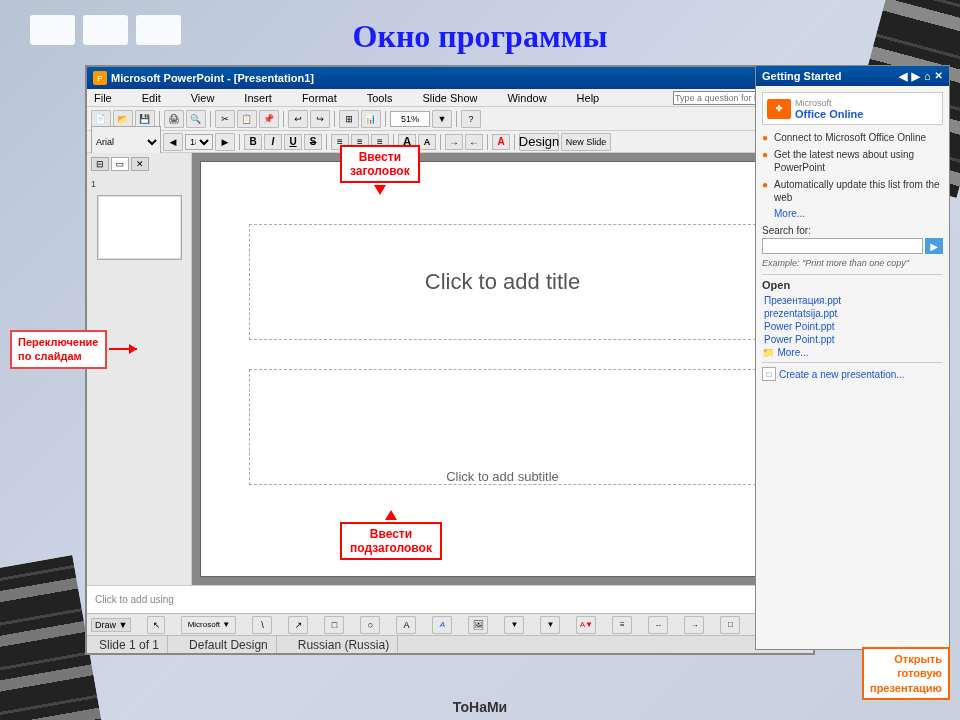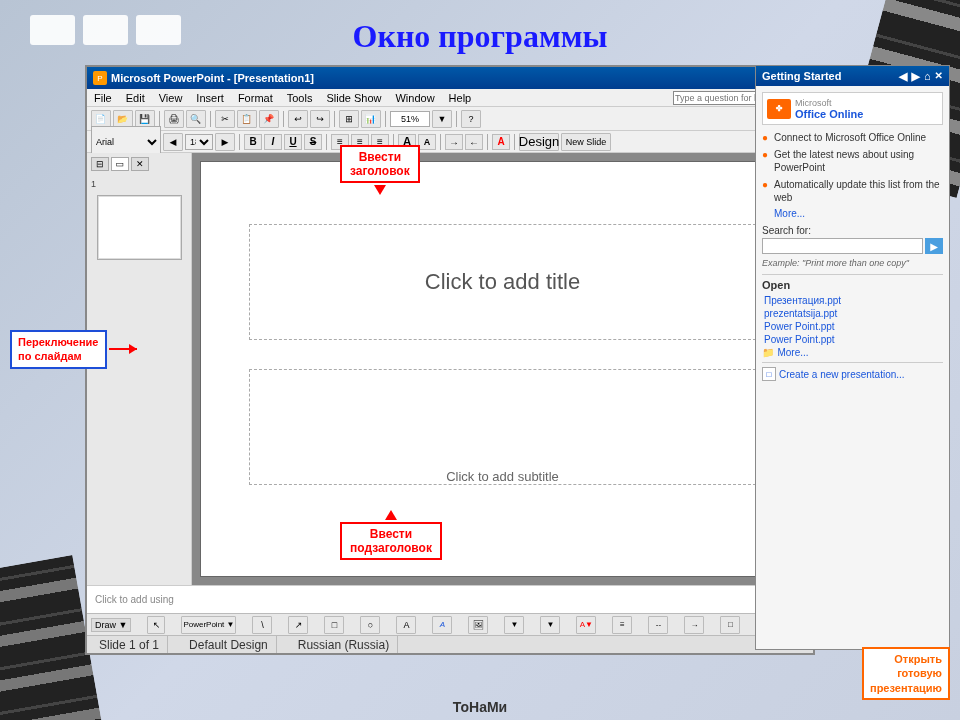--- a/index.html
+++ b/index.html
@@ -135,21 +135,21 @@
 
     
     .menu-bar {
       background: #f0f0f0;
       height: 18px;
       display: flex;
       align-items: center;
       padding: 0 4px;
       border-bottom: 1px solid #ccc;
       font-size: 11px;
-      gap: 8px;
+      gap: 24px;
     }
     .menu-item {
       cursor: pointer;
       padding: 1px 3px;
     }
     .question-input {
       width: 120px;
       height: 14px;
       font-size: 9px;
       border: 1px solid #888;
@@ -538,21 +538,21 @@
       justify-content: center;
     }
 
     
     .annotation {
       position: absolute;
       z-index: 20;
     }
     .ann-box {
       background: white;
-      border: 2px solid #1d4ed8;
+      border: 2px solid #ef4444;
       padding: 3px 6px;
       font-size: 11px;
       font-weight: bold;
       color: red;
       white-space: nowrap;
       line-height: 1.3;
     }
     .ann-title-box {
       background: white;
       border: 2px solid red;
@@ -728,21 +728,21 @@
 
   </div>
 
   <div class="notes-area">
     <span>Click to add using</span>
   </div>
 
   <div class="draw-toolbar">
     <div class="draw-btn">Draw ▼</div>
     <div class="tb-btn" style="width:18px;">↖</div>
-    <div class="tb-btn" style="width:55px;font-size:8px;">PowerPoint ▼</div>
+    <div class="tb-btn" style="width:55px;font-size:8px;">Microsoft ▼</div>
     <div class="tb-btn">\</div>
     <div class="tb-btn">↗</div>
     <div class="tb-btn">□</div>
     <div class="tb-btn">○</div>
     <div class="tb-btn">A</div>
     <div class="tb-btn" style="font-size:8px;color:#1a56db;font-style:italic;">A</div>
     <div class="tb-btn">🖼</div>
     <div class="tb-btn" style="font-size:8px;">▼</div>
     <div class="tb-btn" style="font-size:8px;">▼</div>
     <div class="tb-btn" style="font-size:8px;color:red;">A▼</div>

